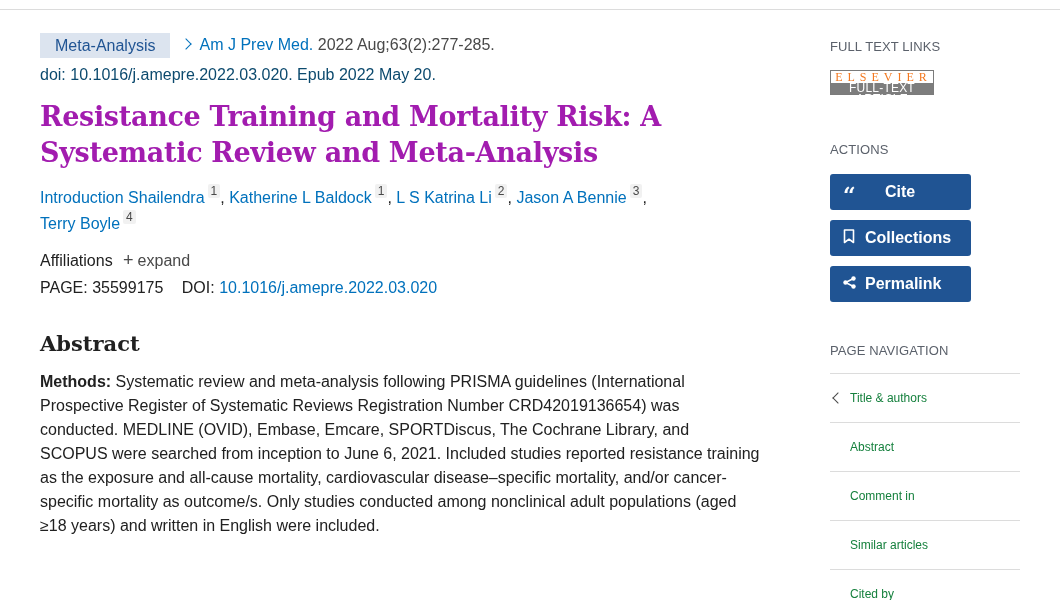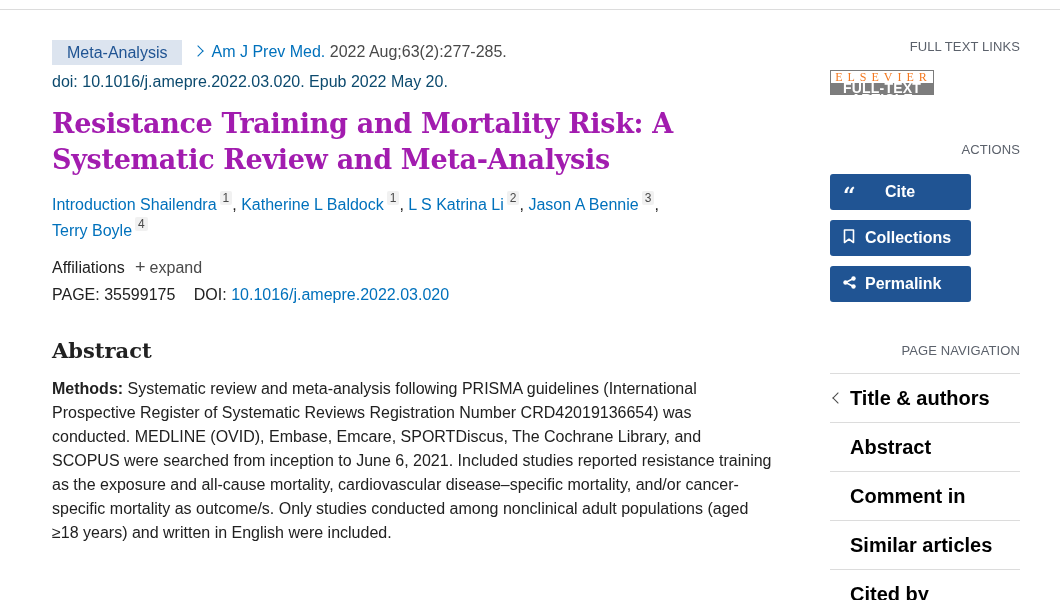--- a/index.html
+++ b/index.html
@@ -2,21 +2,21 @@
 <html><head>
 <meta charset="utf-8">
 <style>
   * { box-sizing: border-box; margin: 0; padding: 0; }
   html, body { width: 1060px; height: 600px; overflow: hidden; background: #ffffff; }
   body { font-family: "Liberation Sans", "DejaVu Sans", sans-serif; color: #212121; position: relative; }
   a { text-decoration: none; }
 
   .top-rule { position: absolute; left: 0; top: 9px; width: 1060px; height: 1px; background: #dcdcdc; }
 
-  .main { position: absolute; left: 40px; top: 40px; width: 720px; margin-left: 12px; }
+  .main { position: absolute; left: 40px; top: 33px; width: 720px; }
 
   .cit-line { font-size: 16px; line-height: 24px; color: #494949; }
   .pub-type { display: inline-block; background: #dce4ef; color: #205493; padding: 0 15px; height: 25px; line-height: 25px; margin-right: 10px; vertical-align: top; margin-top: 0; }
   .journal-link { color: #0071bc; }
   .chev { display: inline-block; width: 8px; height: 8px; border-right: 1.6px solid #0071bc; border-top: 1.6px solid #0071bc; transform: rotate(45deg); margin-right: 9px; margin-left: 2px; vertical-align: 2px; }
   .doi-line { font-size: 16px; line-height: 24px; color: #0c4a6e; margin-top: 5px; }
 
   .title { font-family: "DejaVu Serif", "Liberation Serif", serif; font-weight: bold; font-size: 27px; line-height: 36px; color: #a21caf; margin-top: 12px; letter-spacing: -0.3px; }
 
   .authors { margin-top: 13px; font-size: 16px; line-height: 24px; color: #212121; }
@@ -29,34 +29,34 @@
 
   .ids { margin-top: 3px; font-size: 16px; line-height: 24px; color: #212121; }
   .ids .doi-label { margin-left: 14px; }
   .ids a { color: #0071bc; }
 
   .abstract-h { font-family: "DejaVu Serif", "Liberation Serif", serif; font-weight: bold; font-size: 21px; line-height: 28px; margin-top: 30px; color: #212121; }
   .abs-p { font-size: 16px; line-height: 24px; color: #212121; margin-top: 12px; }
   .abs-p b { font-weight: bold; }
 
   .side { position: absolute; left: 830px; top: 38px; width: 190px; }
-  .side-h { font-size: 13px; color: #5b616b; letter-spacing: 0.1px; line-height: 18px; text-align: right; }
+  .side-h { font-size: 13px; color: #5b616b; letter-spacing: 0.1px; line-height: 18px; }
   .elsevier { margin-top: 14px; width: 104px; height: 25px; border: 1px solid #7b7b7b; background: #fff; }
   .els-top { height: 12px; background: #ffffff; color: #f47920; font-family: "Liberation Serif", serif; font-size: 12px; line-height: 12px; letter-spacing: 5px; text-align: center; padding-left: 3px; }
-  .els-bot { height: 11px; background: #7d7d7d; color: #ffffff; font-size: 14px; line-height: 11px; font-weight: bold; text-align: center; letter-spacing: 0.2px; }
+  .els-bot { height: 11px; background: #7d7d7d; color: #ffffff; font-size: 12px; line-height: 11px; font-weight: normal; text-align: center; letter-spacing: 0.2px; }
 
   .actions-h { margin-top: 46px; }
   .btn { display: flex; align-items: center; width: 141px; height: 36px; background: #205493; color: #fff; border-radius: 3px; font-weight: bold; font-size: 16px; margin-top: 10px; padding-left: 13px; }
   .btn:first-of-type { margin-top: 15px; }
   .btn .ic { width: 22px; display: inline-block; font-size: 16px; }
   .btn-cite .ic { width: 42px; font-family: "DejaVu Serif", serif; font-size: 22px; line-height: 16px; padding-top: 6px; }
 
   .nav-h { margin-top: 40px; }
   .nav-list { margin-top: 13px; border-top: 1px solid #dcdcdc; }
-  .nav-item { height: 49px; border-bottom: 1px solid #dcdcdc; display: flex; align-items: center; padding-left: 20px; font-size: 20px; color: #000000; position: relative; font-weight: bold; }
+  .nav-item { height: 49px; border-bottom: 1px solid #dcdcdc; display: flex; align-items: center; padding-left: 20px; font-size: 12px; color: #15803d; position: relative; }
   .nav-item .back { position: absolute; left: 4px; top: 20px; width: 8px; height: 8px; border-left: 1.6px solid #494949; border-bottom: 1.6px solid #494949; transform: rotate(45deg); }
 </style>
 </head>
 <body>
 
 <div class="top-rule"></div>
 
 <div class="main">
   <div class="cit-line">
     <span class="pub-type">Meta-Analysis</span><span class="chev"></span><a class="journal-link" href="#">Am J Prev Med.</a><span> 2022 Aug;63(2):277-285.</span>

